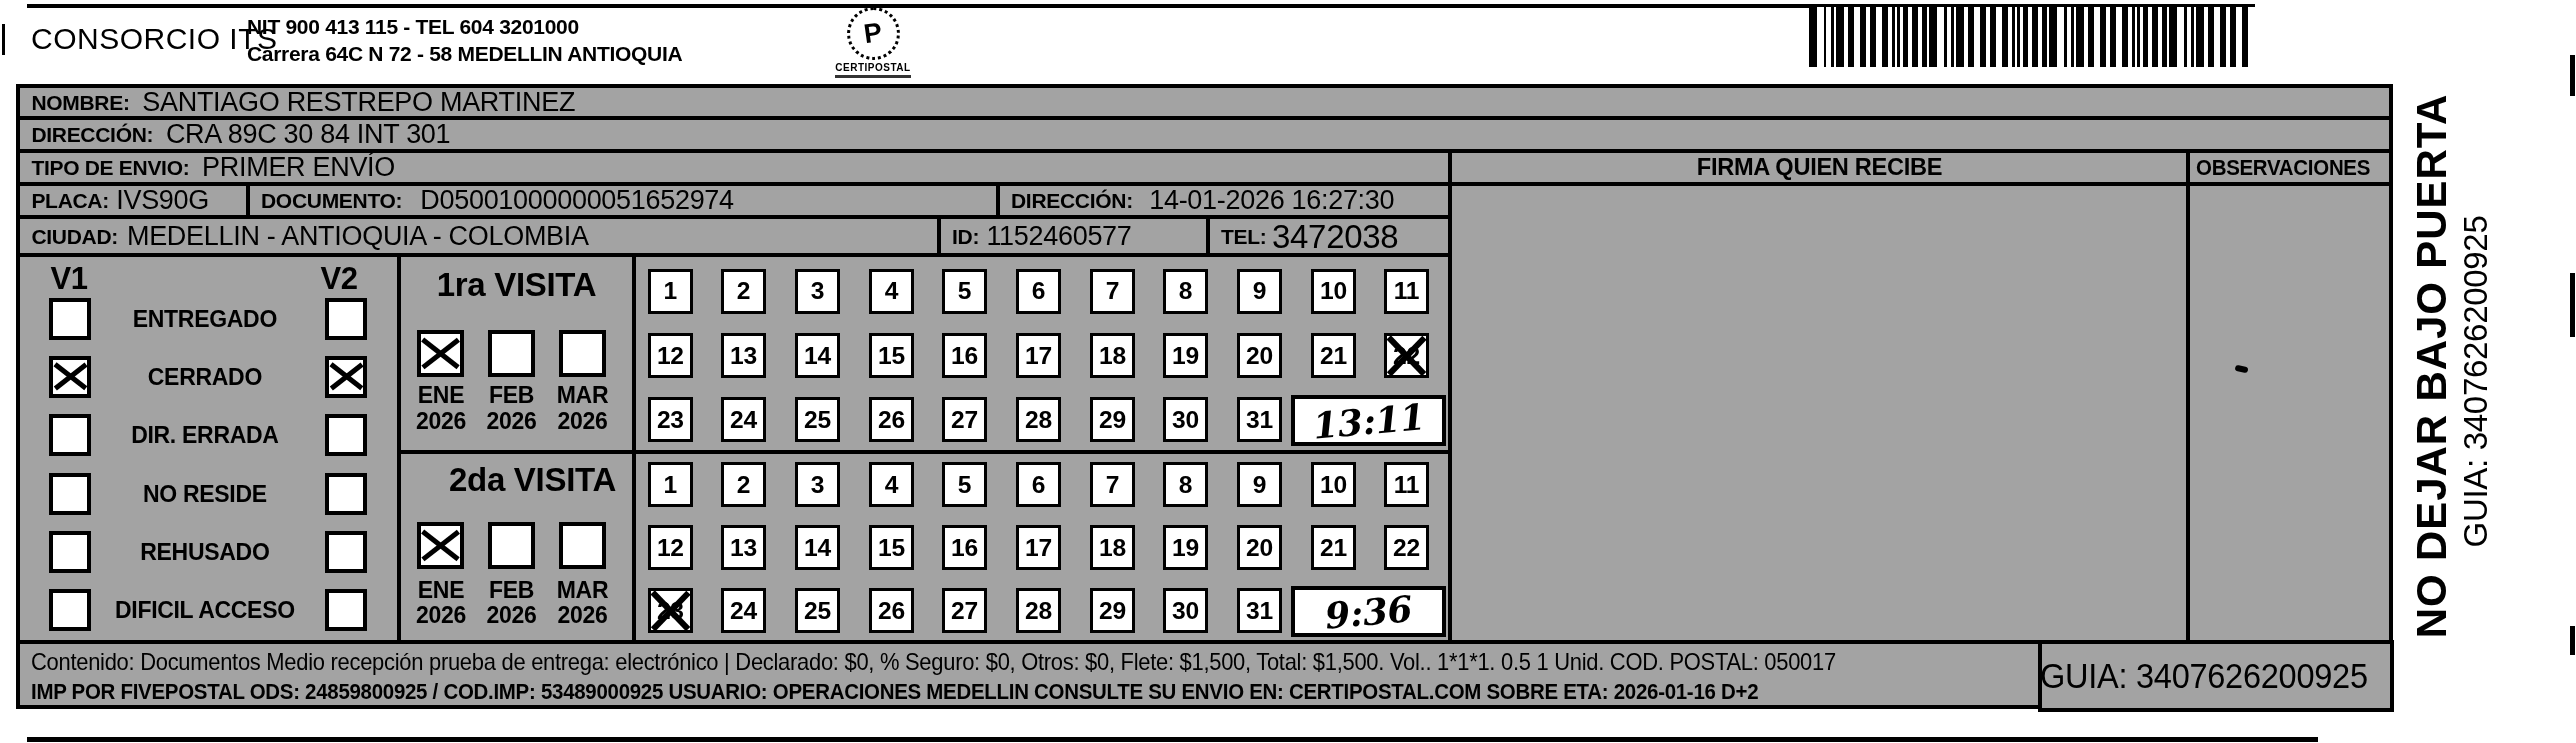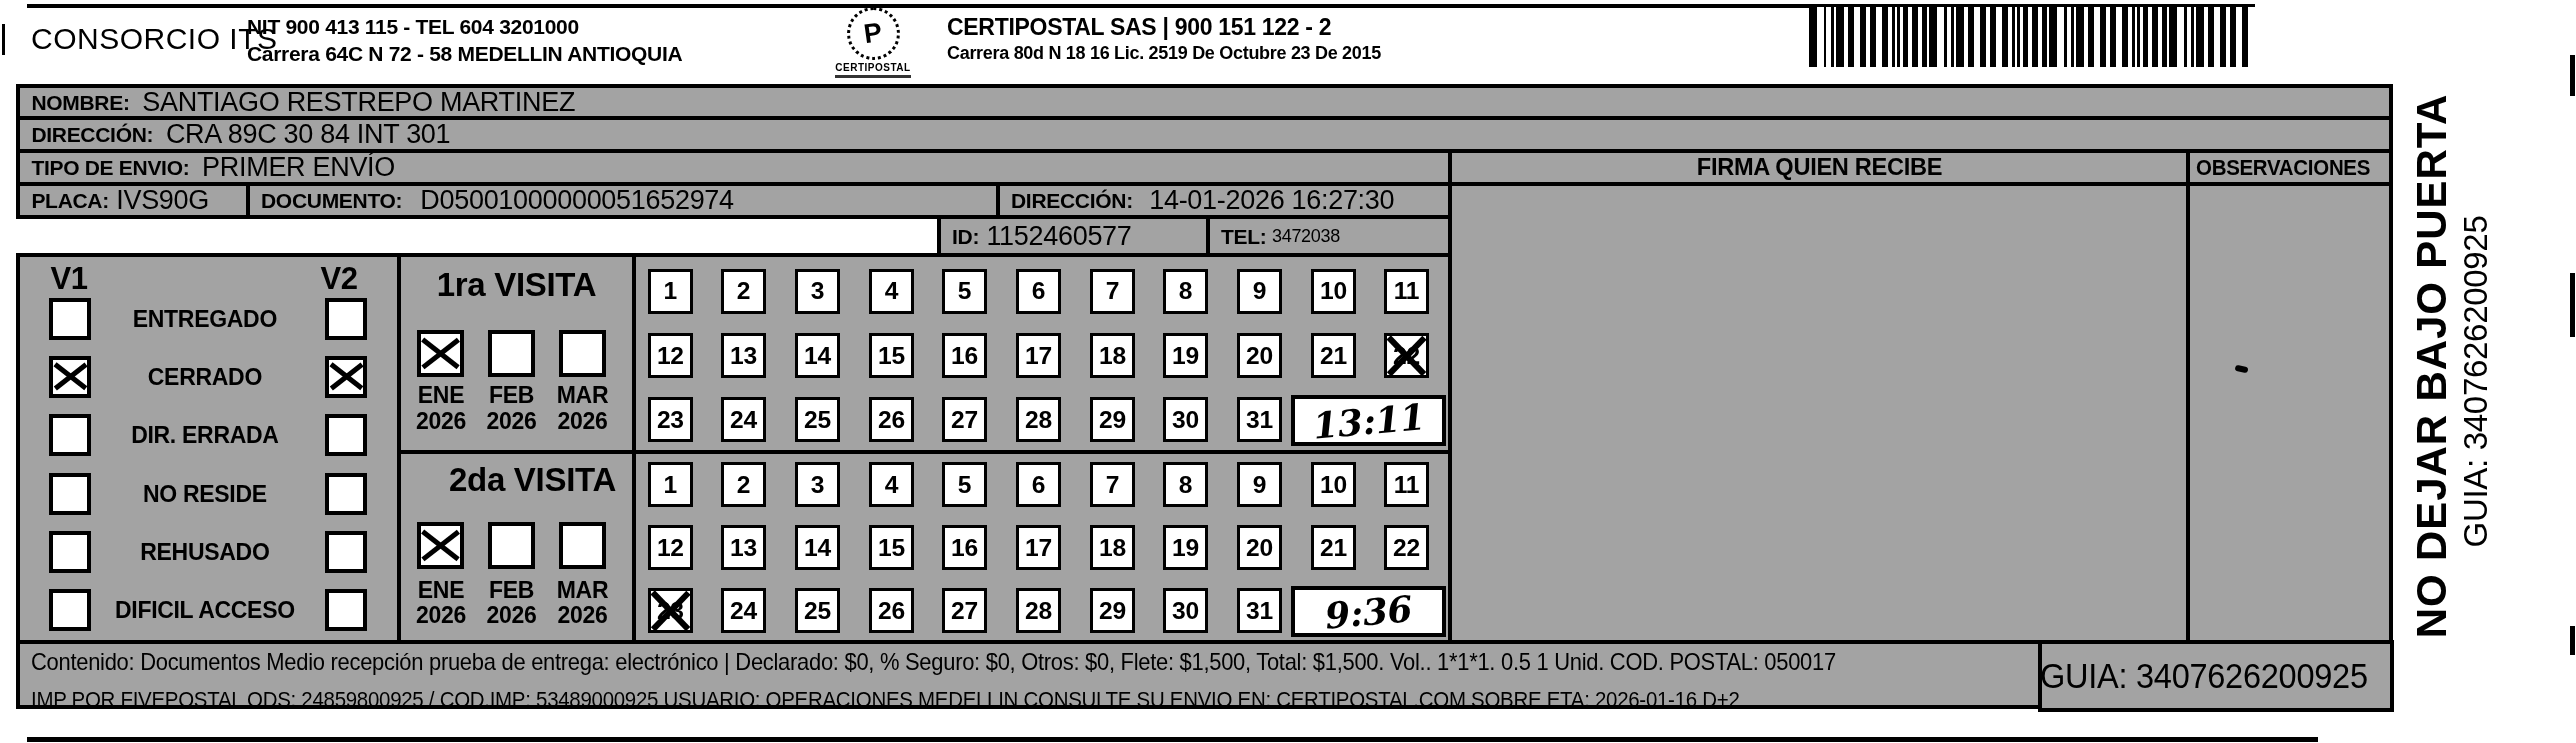--- a/index.html
+++ b/index.html
@@ -52,24 +52,20 @@
   </div>
 
   <div style="position:absolute;left:823px;top:7.3px;width:100px;text-align:center;">
     <div style="position:relative;margin:0 auto;width:53px;height:53px;border:3.6px dotted #000;border-radius:50%;box-sizing:border-box;display:flex;align-items:center;justify-content:center;">
       <span style="font-weight:bold;font-size:27px;transform:rotate(-8deg);">P</span>
     </div>
     <div style="font-weight:bold;font-size:10px;letter-spacing:0.5px;margin-top:1.8px;">CERTIPOSTAL</div>
     <div style="margin:1.8px auto 0;width:76px;height:2.7px;background:#333;"></div>
   </div>
 
-  <div style="position:absolute;left:947px;top:12.7px;">
-    <div style="font-weight:bold;font-size:23px;line-height:29px;">CERTIPOSTAL SAS | 900 151 122 - 2</div>
-    <div style="font-weight:bold;font-size:18px;line-height:23.6px;">Carrera 80d N 18 16  Lic. 2519 De Octubre 23 De 2015</div>
-  </div>
 
   <div id="barcode" style="position:absolute;left:1809px;top:7.3px;width:447px;height:60px;background:#fff;">
       <div class="bar" style="left: 0px; width: 8.2px;"></div>
       <div class="bar" style="left: 14.5px; width: 2.7px;"></div>
       <div class="bar" style="left: 22px; width: 2.7px;"></div>
       <div class="bar" style="left: 27px; width: 8.2px;"></div>
       <div class="bar" style="left: 39px; width: 6.4px;"></div>
       <div class="bar" style="left: 51px; width: 6.4px;"></div>
       <div class="bar" style="left: 61px; width: 6.4px;"></div>
       <div class="bar" style="left: 73px; width: 6.4px;"></div>
@@ -139,27 +135,31 @@
   </div>
   <div class="cell rowflex" style="left:246px;top:182px;width:754px;height:37px;gap:18px;">
     <span class="lbl">DOCUMENTO:</span>
     <span class="val">D05001000000051652974</span>
   </div>
   <div class="cell rowflex" style="left:996px;top:182px;width:456px;height:37px;gap:16.4px;">
     <span class="lbl">DIRECCIÓN:</span>
     <span class="val">14-01-2026 16:27:30</span>
   </div>
 
+  <div class="cell rowflex" style="left:16.4px;top:215px;width:926px;height:43px;gap:9px;">
+    <span class="lbl">CIUDAD:</span>
+    <span class="val">MEDELLIN - ANTIOQUIA - COLOMBIA</span>
+  </div>
   <div class="cell rowflex" style="left:937px;top:215px;width:273px;height:43px;gap:7.3px;">
     <span class="lbl">ID:</span>
     <span class="val">1152460577</span>
   </div>
   <div class="cell rowflex" style="left:1206px;top:215px;width:246px;height:43px;gap:5.5px;">
     <span class="lbl">TEL:</span>
-    <span class="val" style="font-size:18px;">3472038</span>
+    <span class="val" style="font-size:33px;">3472038</span>
   </div>
 
   <div class="cell" id="status-box" style="left:16.4px;top:253px;width:386px;height:392px;">
     <span class="vlabel" style="left:30px;top:3.6px;">V1</span>
     <span class="vlabel" style="left:300px;top:3.6px;">V2</span>
     <div id="status-rows">
         <div class="cb" style="left: 29px; top: 41px;"></div>
         <div class="srow-label" style="top: 41px;">ENTREGADO</div>
         <div class="cb" style="left: 305px; top: 41px;"></div>
         <div class="cb checked" style="left: 29px; top: 99px;"></div>
@@ -279,21 +279,21 @@
 
   <div class="cell" style="left:1448px;top:182px;width:743px;height:463px;"></div>
   <div class="cell" style="left:2186px;top:182px;width:207px;height:463px;">
     <div class="artifact" style="left:45px;top:180px;width:12.7px;height:6.4px;border-radius:3.6px;transform:rotate(12deg);"></div>
   </div>
 
   <div class="cell" style="left:16.4px;top:640px;width:2026px;height:69px;overflow:hidden;">
     <div style="position:absolute;left:11px;top:4.5px;font-size:23.6px;">
       <span class="cond">Contenido: Documentos Medio recepción prueba de entrega: electrónico | Declarado: $0, % Seguro: $0, Otros: $0, Flete: $1,500, Total: $1,500. Vol.. 1*1*1. 0.5 1 Unid. COD. POSTAL: 050017</span>
     </div>
-    <div style="position:absolute;left:11px;top:43px;font-size:22px;font-weight:normal;">
+    <div style="position:absolute;left:11px;top:35px;font-size:22px;font-weight:bold;">
       <span class="cond">IMP POR FIVEPOSTAL ODS: 24859800925 / COD.IMP: 53489000925 USUARIO: OPERACIONES MEDELLIN CONSULTE SU ENVIO EN: CERTIPOSTAL.COM SOBRE ETA: 2026-01-16 D+2</span>
     </div>
   </div>
   <div class="cell hdr-center" style="left:2038px;top:640px;width:356px;height:72px;font-weight:normal;font-size:35px;">
     <span class="cond">GUIA: 3407626200925</span>
   </div>
 
   <div class="vert" style="left:2408px;top:647px;width:562px;font-weight:bold;font-size:42px;letter-spacing:0.9px;">NO DEJAR BAJO PUERTA</div>
   <div class="vert" style="left:2457px;top:636px;width:509px;font-size:33px;">GUIA: 3407626200925</div>
 

